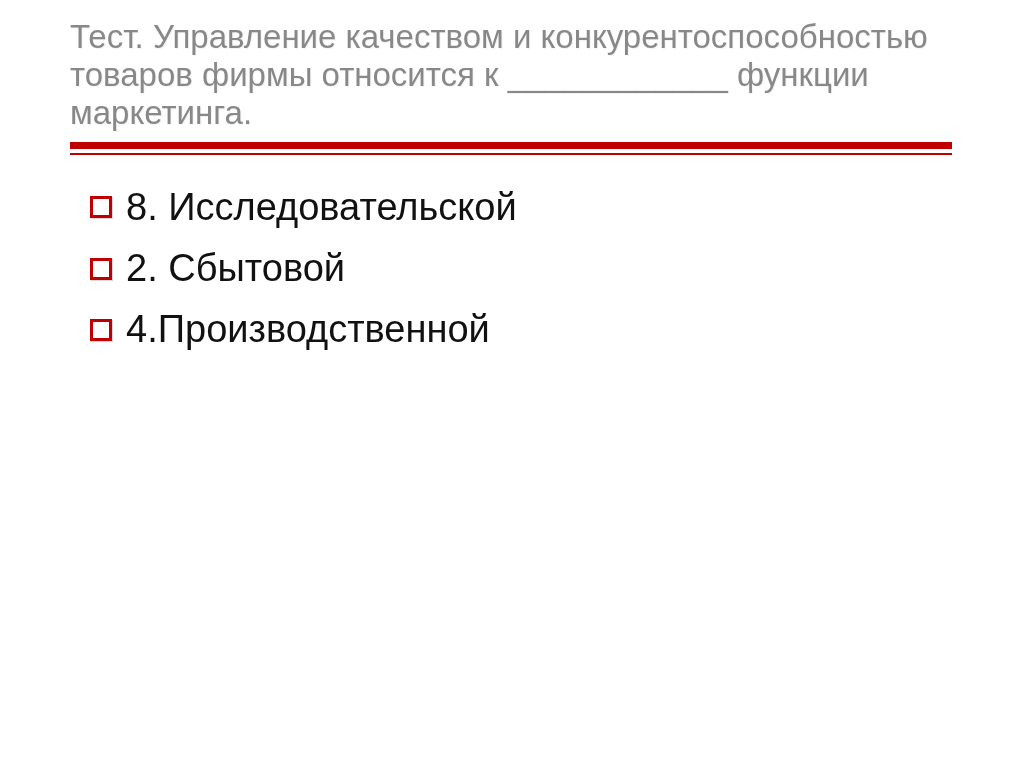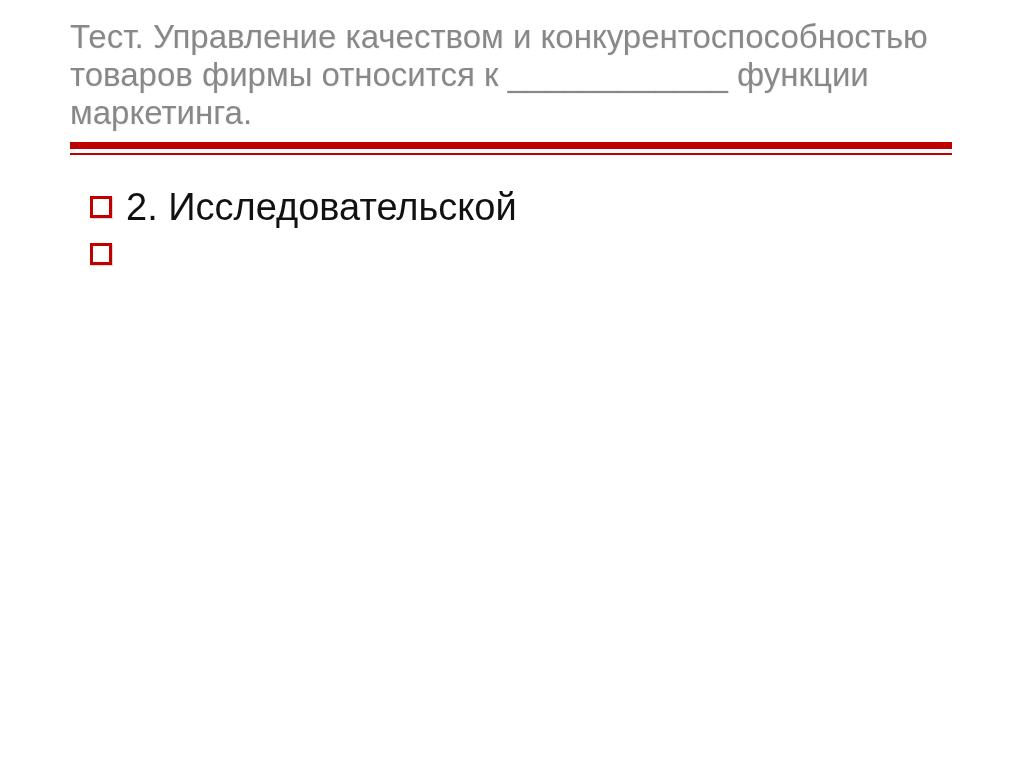--- a/index.html
+++ b/index.html
@@ -72,24 +72,29 @@
 
   <div class="rule">
     <div class="bar1"></div>
     <div class="bar2"></div>
   </div>
 
   <div class="options">
 
     <div class="opt">
       <span class="bullet"></span>
-      <span class="opt-text">2. Исследовательской</span>
+      <span class="opt-text">8. Исследовательской</span>
     </div>
 
     <div class="opt">
       <span class="bullet"></span>
+      <span class="opt-text">2. Сбытовой</span>
     </div>
 
 
+    <div class="opt">
+      <span class="bullet"></span>
+      <span class="opt-text">4.Производственной</span>
+    </div>
 
   </div>
 
 </div>
 
 </body></html>

